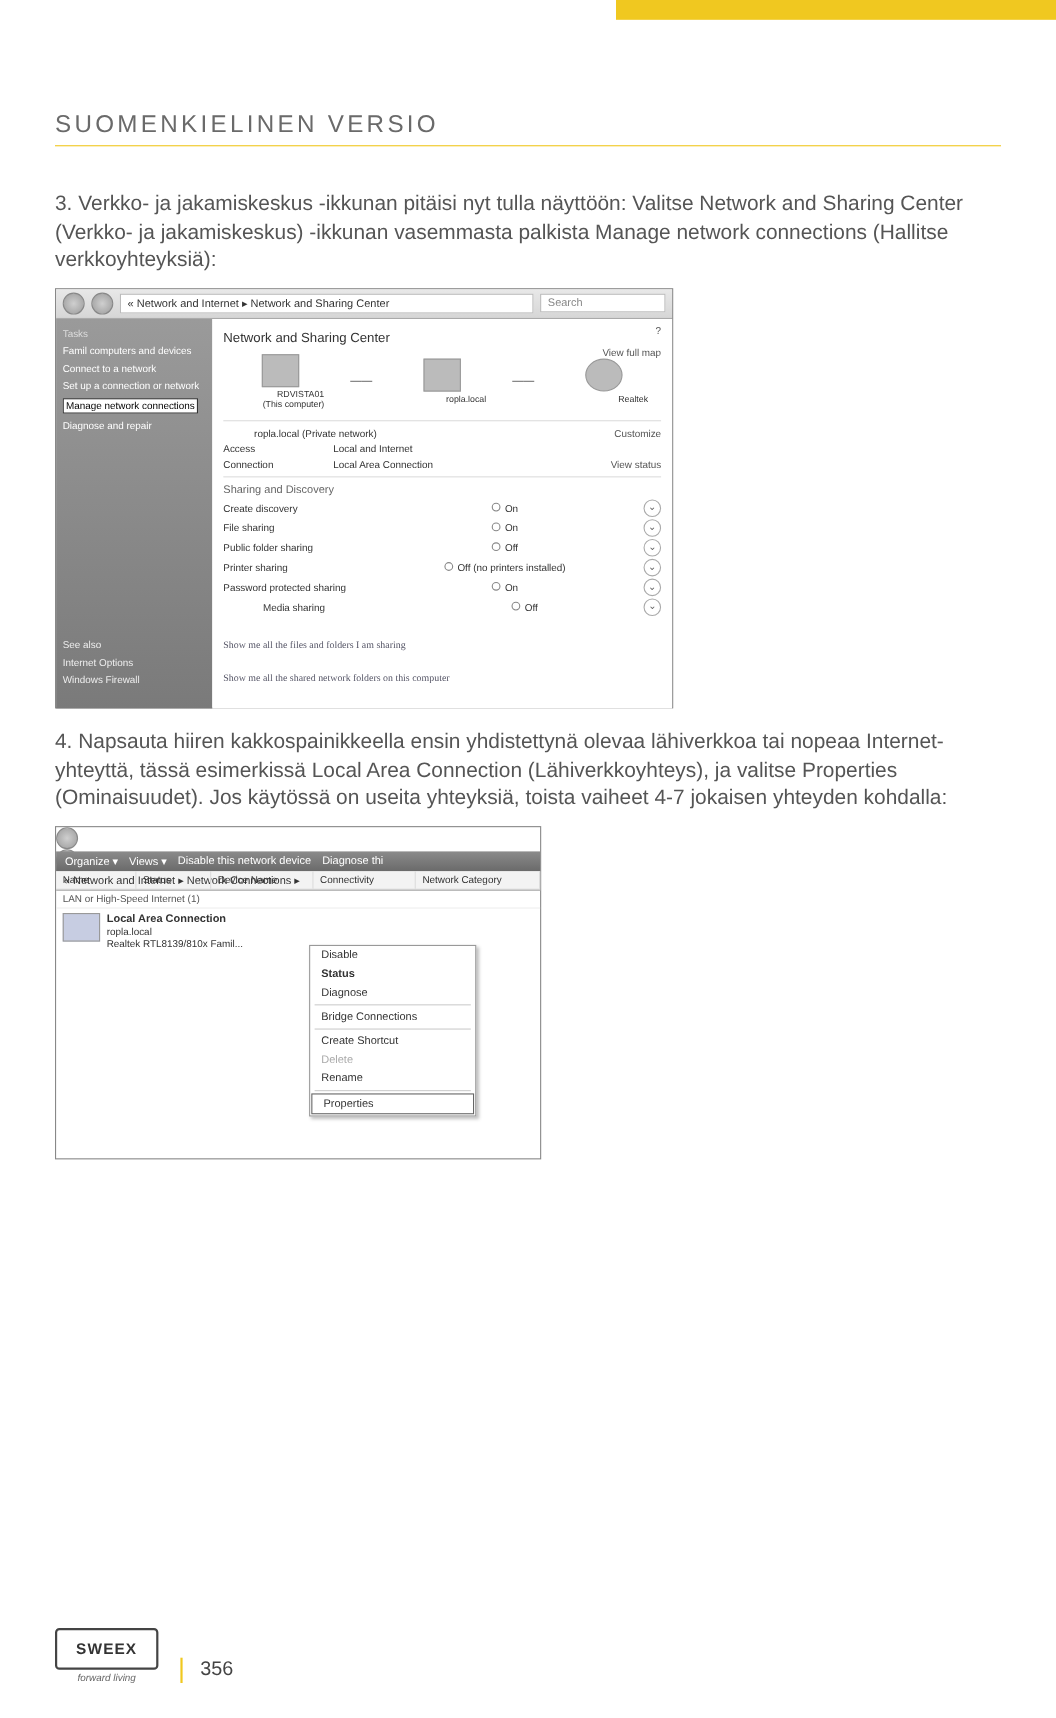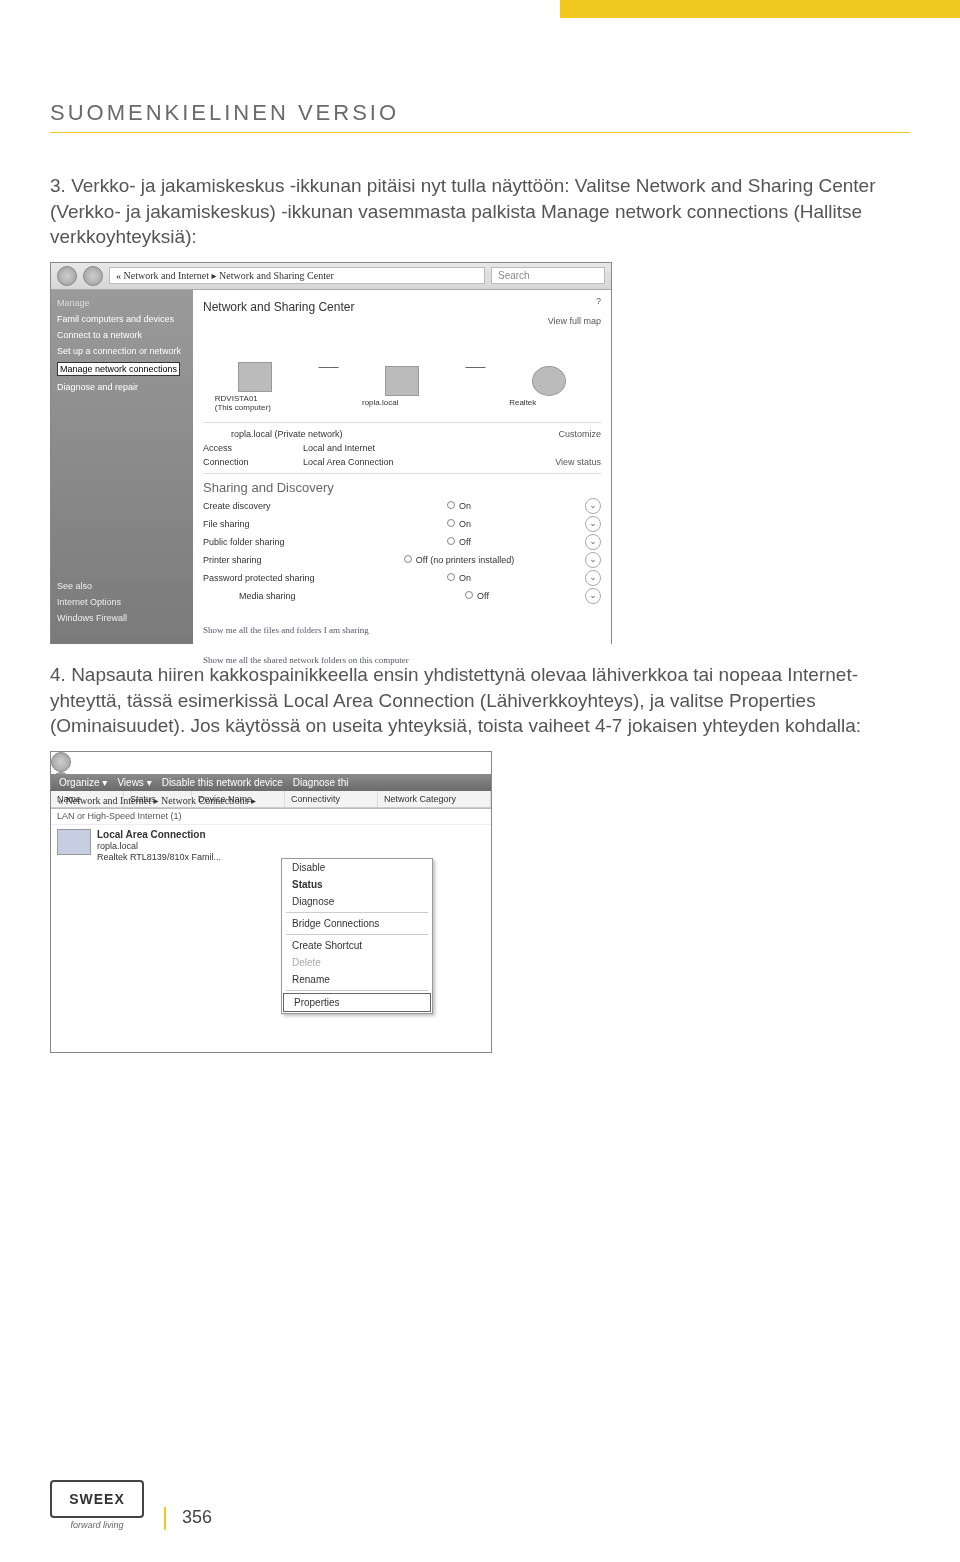--- a/index.html
+++ b/index.html
@@ -71,21 +71,20 @@
     background: radial-gradient(#cfcfcf,#9a9a9a); border:1px solid #888;
   }
   .crumb {
     background: #fff;
     border: 1px solid #bbb;
     padding: 2px 6px;
     flex: 1;
     display: flex;
     gap: 4px;
     align-items: center;
-    font-family: Liberation Serif, serif;
   }
   .searchbox {
     background:#fff;border:1px solid #bbb;padding:2px 6px;width:100px;color:#888;
   }
   .ss1-body {
     display:flex;
     height: calc(100% - 26px);
   }
   .sidebar {
     width:130px;
@@ -109,31 +108,31 @@
   .main h4 {
     margin:2px 0 8px 0;
     font-size:12px;
     font-weight:normal;
     color:#333;
   }
   .net-map {
     display:flex;justify-content:space-around;align-items:center;
     margin:6px 0 10px 0;
   }
-  .net-node {text-align:left;font-size:8px;width:80px;margin-top:40px;}
+  .net-node {text-align:right;font-size:8px;width:80px;}
   .node-icon {
     width:32px;height:28px;background:#bbb;margin:0 auto 2px;border:1px solid #999;
   }
   .link-right {position:absolute;right:10px;font-size:9px;color:#555;}
   .divider {border-top:1px solid #ddd;margin:4px 0;}
   .row {display:flex;justify-content:space-between;padding:2px 0;font-size:9px;}
   .row .l{width:100px;}
   .row .m{flex:1;}
   .row .r{width:60px;text-align:right;color:#555;}
-  .section-title {font-size:13px;color:#666;margin:6px 0 2px 0;}
+  .section-title {font-size:10px;color:#666;margin:6px 0 2px 0;}
   .share-row{display:flex;justify-content:space-between;align-items:center;font-size:9px;padding:1px 0;}
   .share-row .dot{width:6px;height:6px;border-radius:50%;border:1px solid #888;display:inline-block;margin-right:4px;}
   .chev{width:14px;height:14px;border:1px solid #aaa;border-radius:50%;text-align:center;line-height:12px;color:#666;}
   .show-line{font-size:9px;color:#556;margin-top:20px;font-family:Liberation Serif, serif;}
   .seealso{position:absolute;bottom:8px;left:6px;color:#eee;font-size:9px;}
 
   
   .ss2 {
     width: 440px;
     border: 1px solid #888;
@@ -201,21 +200,21 @@
     <div class="titlebar">
       <div class="nav-btn"></div>
       <div class="nav-btn"></div>
       <div class="crumb">
         <span>« Network and Internet ▸ Network and Sharing Center</span>
       </div>
       <div class="searchbox">Search</div>
     </div>
     <div class="ss1-body">
       <div class="sidebar">
-        <div style="color:#ddd;">Manage</div>
+        <div style="color:#ddd;">Tasks</div>
         <div>Famil computers and devices</div>
         <div>Connect to a network</div>
         <div>Set up a connection or network</div>
         <div class="side-link-hl">Manage network connections</div>
         <div>Diagnose and repair</div>
         <div class="seealso">
           <div>See also</div>
           <div>Internet Options</div>
           <div>Windows Firewall</div>
         </div>

